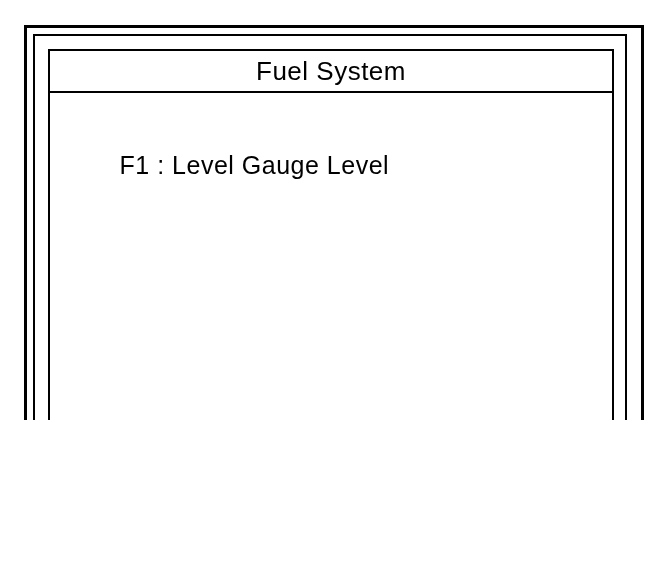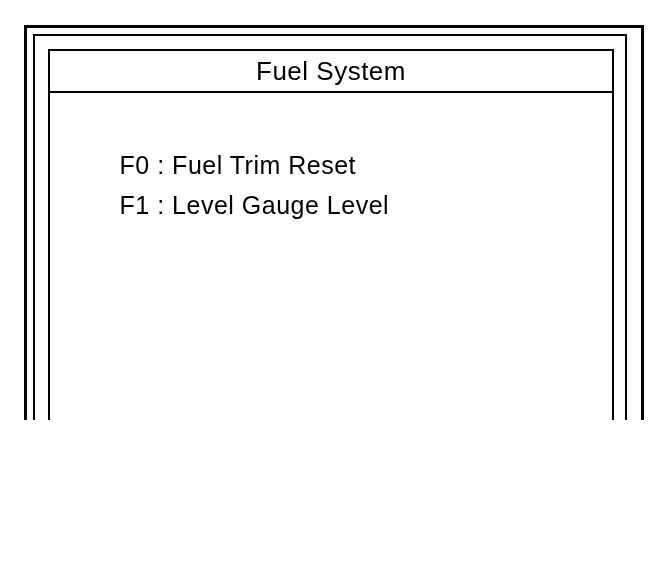--- a/index.html
+++ b/index.html
@@ -78,20 +78,17 @@
   <div class="outer-frame"></div>
   <div class="middle-frame"></div>
 
   <div class="menu-panel">
     <div class="title-bar">
       <span>Fuel System</span>
     </div>
 
     <div class="menu-list">
       <div class="menu-item">
-        <span>F0</span><span> : </span><span>Fuel Trim Reset</span>
-      </div>
-      <div class="menu-item">
         <span>F1</span><span> : </span><span>Level Gauge Level</span>
       </div>
     </div>
   </div>
 </div>
 
 </body></html>

